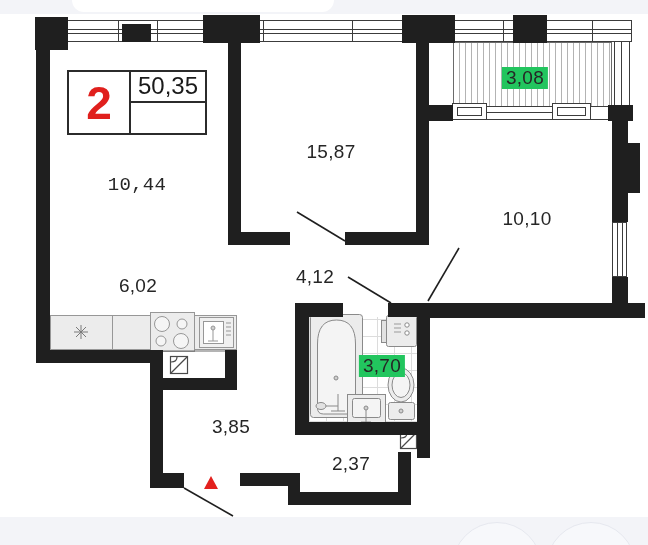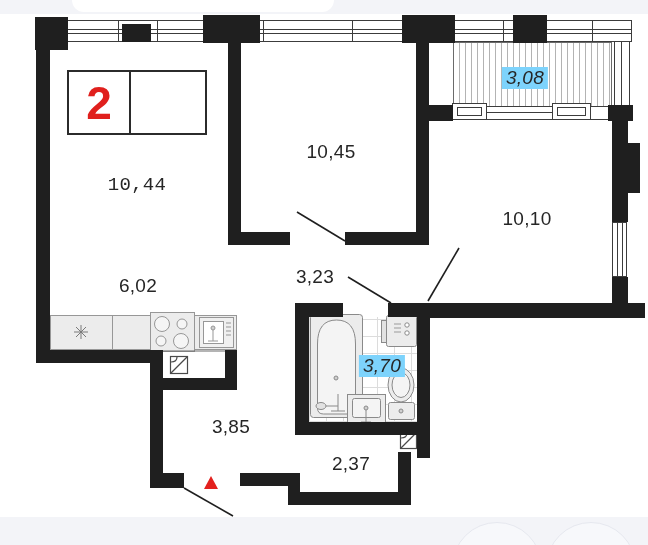--- a/index.html
+++ b/index.html
@@ -14,21 +14,21 @@
   .w{position:absolute;background:#1f1f1f;}
   .hatch{position:absolute;left:453px;top:42px;width:159px;height:65px;
          background:repeating-linear-gradient(90deg,#b3b3b3 0,#b3b3b3 1px,#ffffff 1px,#ffffff 6px);
          box-shadow:0 0 0 1px #6b6b6b inset;}
   .tiles{position:absolute;left:309px;top:317px;width:108px;height:105px;background:
          repeating-linear-gradient(0deg,#dcdcdc 0,#dcdcdc 1px,transparent 1px,transparent 17px),
          repeating-linear-gradient(90deg,#dcdcdc 0,#dcdcdc 1px,transparent 1px,transparent 17px);}
   svg.overlay{position:absolute;left:0;top:0;}
   .lbl{position:absolute;transform:translate(-50%,-50%);font-size:19px;color:#262626;
        white-space:nowrap;letter-spacing:.3px;}
-  .lbl.halo{background:#7dd3fc;padding:0 4px;line-height:22px;font-style:italic;}
+  .lbl.halo{background:#22c55e;padding:0 4px;line-height:22px;}
   .infobox{position:absolute;left:67px;top:70px;width:140px;height:65px;border:2px solid #2b2b2b;
            box-sizing:border-box;display:grid;grid-template-columns:62px 1fr;grid-template-rows:1fr 1fr;
            background:#fff;}
   .infobox .num{grid-row:1/3;border-right:2px solid #2b2b2b;display:flex;align-items:center;
            justify-content:center;font-size:46px;font-weight:bold;color:#e0201d;}
   .infobox .val{display:flex;align-items:center;justify-content:center;font-size:24px;color:#1a1a1a;}
   .infobox .val.first{border-bottom:2px solid #2b2b2b;}
 </style>
 </head>
 <body>
@@ -188,25 +188,26 @@
   <div class="w" style="left:388px;top:303px;width:42px;height:14px;"></div>
   <div class="w" style="left:417px;top:303px;width:13px;height:155px;"></div>
   <div class="w" style="left:295px;top:422px;width:135px;height:13px;"></div>
   <div class="w" style="left:398px;top:452px;width:13px;height:53px;"></div>
   <div class="w" style="left:240px;top:473px;width:60px;height:13px;"></div>
   <div class="w" style="left:288px;top:473px;width:12px;height:30px;"></div>
   <div class="w" style="left:288px;top:492px;width:123px;height:13px;"></div>
 
   <div class="infobox">
     <div class="num">2</div>
+    <div class="val first">50,35</div>
   </div>
 
   <div class="lbl" style="left:137px;top:185px;font-family:Liberation Mono, monospace;">10,44</div>
-  <div class="lbl" style="left:331px;top:152px;">10,45</div>
+  <div class="lbl" style="left:331px;top:152px;">15,87</div>
   <div class="lbl" style="left:527px;top:219px;">10,10</div>
   <div class="lbl halo" style="left:525px;top:78px;">3,08</div>
   <div class="lbl" style="left:138px;top:286px;">6,02</div>
-  <div class="lbl" style="left:315px;top:277px;">3,23</div>
+  <div class="lbl" style="left:315px;top:277px;">4,12</div>
   <div class="lbl halo" style="left:382px;top:366px;">3,70</div>
   <div class="lbl" style="left:231px;top:427px;">3,85</div>
   <div class="lbl" style="left:351px;top:464px;">2,37</div>
 
 </div>
 
 </body></html>

